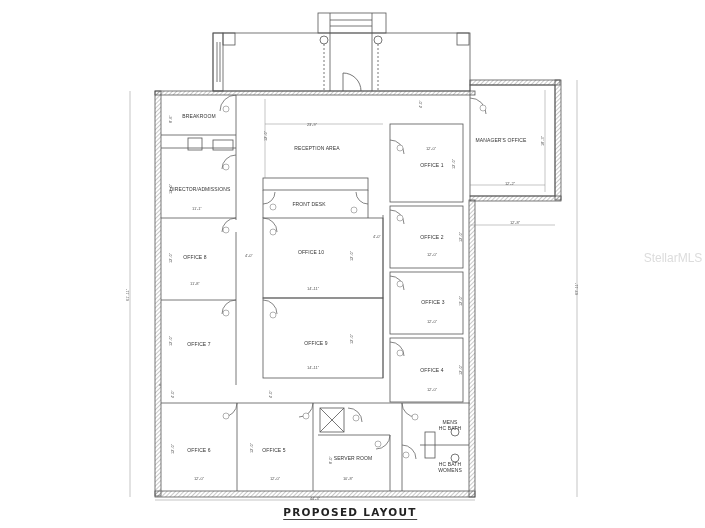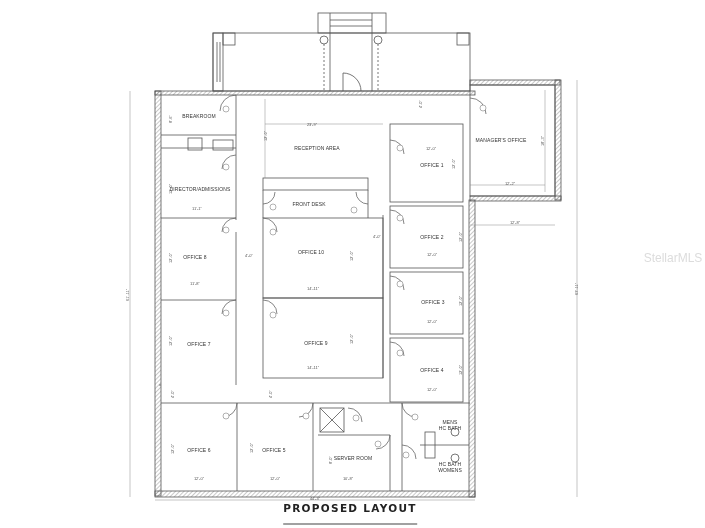--- a/index.html
+++ b/index.html
@@ -1,21 +1,21 @@
 <!DOCTYPE html>
 <html><head>
 <meta charset="utf-8">
 <style>
   html,body{margin:0;padding:0;background:#ffffff;}
   body{width:705px;height:528px;position:relative;overflow:hidden;font-family:"Liberation Sans",sans-serif;}
   #plan{position:absolute;left:0;top:0;width:705px;height:528px;}
   .room-label{position:absolute;font-family:"Liberation Sans",sans-serif;font-size:5px;color:#333;letter-spacing:0.1px;white-space:nowrap;transform:translate(-50%,-50%);text-transform:uppercase;}
   .dim{position:absolute;font-family:"Liberation Sans",sans-serif;font-size:4px;color:#555;white-space:nowrap;transform:translate(-50%,-50%);}
   .dim.v{transform:translate(-50%,-50%) rotate(-90deg);}
-  .title{position:absolute;left:350px;top:513px;transform:translate(-50%,-50%);font-family:"DejaVu Sans",sans-serif;font-weight:bold;font-size:10.5px;letter-spacing:1.3px;color:#222;border-bottom:1px solid #444;padding-bottom:10px;white-space:nowrap;}
+  .title{position:absolute;left:350px;top:513px;transform:translate(-50%,-50%);font-family:"DejaVu Sans",sans-serif;font-weight:bold;font-size:10.5px;letter-spacing:1.3px;color:#222;border-bottom:1px solid #444;padding-bottom:1px;white-space:nowrap;}
   .watermark{position:absolute;left:673px;top:258px;transform:translate(-50%,-50%);font-size:12px;color:#dcdcdc;white-space:nowrap;}
 </style>
 </head>
 <body>
 
 <svg id="plan" viewBox="0 0 705 528" xmlns="http://www.w3.org/2000/svg">
   <defs>
     <pattern id="hatch" patternUnits="userSpaceOnUse" width="3" height="3" patternTransform="rotate(45)">
       <line x1="0" y1="0" x2="0" y2="3" stroke="#777" stroke-width="0.8"></line>
     </pattern>

